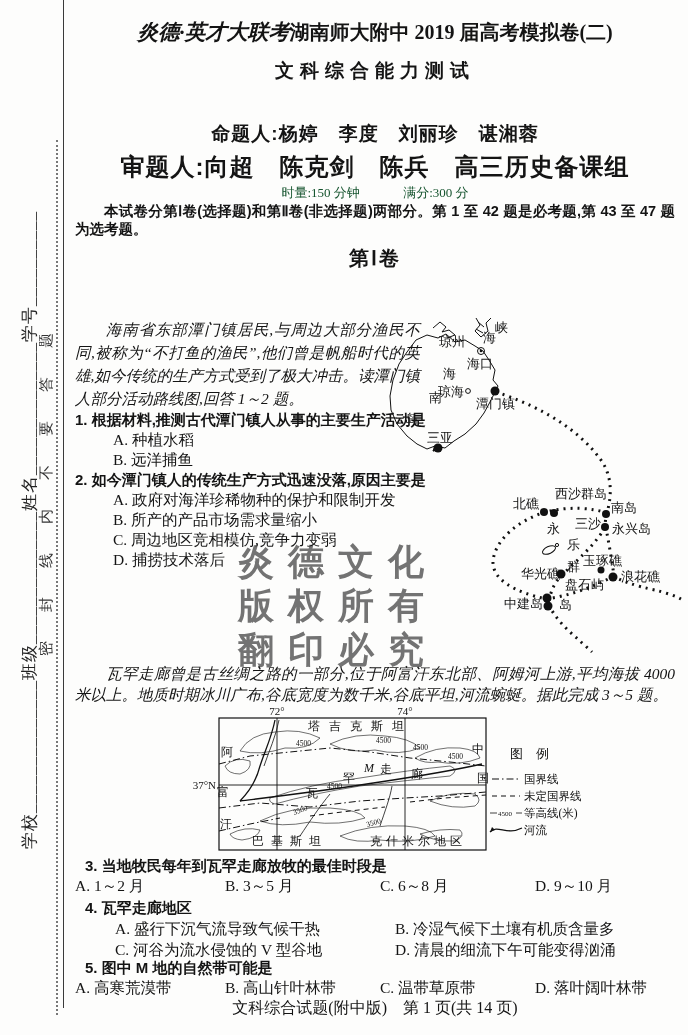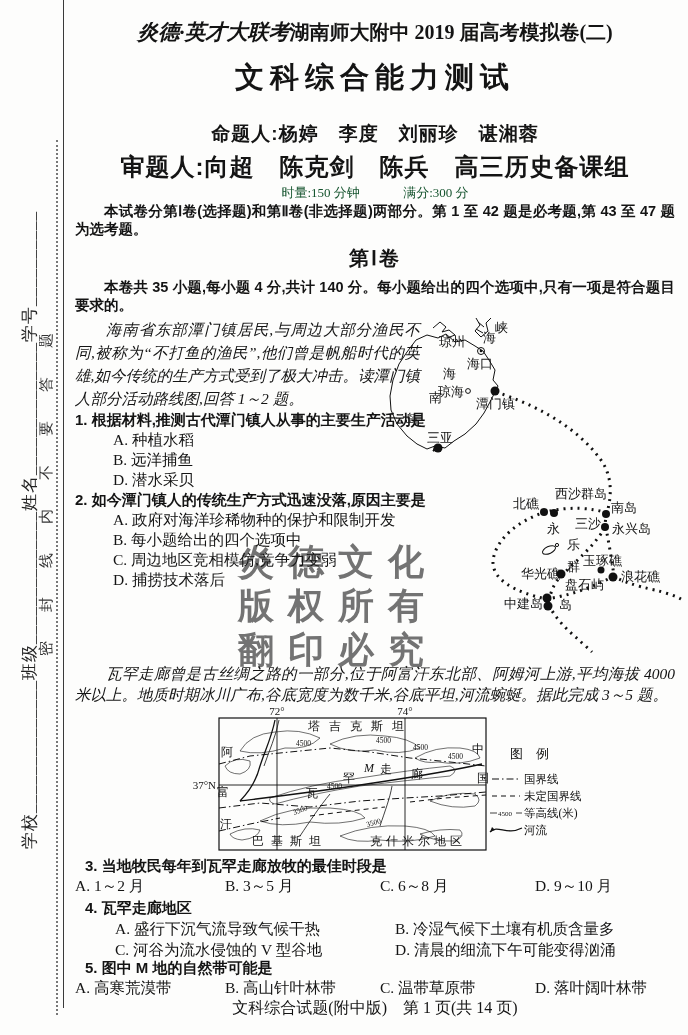--- a/index.html
+++ b/index.html
@@ -22,21 +22,21 @@
   .watermark{
     position:absolute;left:168px;top:540px;width:340px;text-align:center;
     color:#737373;font-size:36px;font-weight:bold;letter-spacing:14px;
     line-height:44px;z-index:0;font-family:"Liberation Sans",sans-serif;
   }
   .content{position:absolute;left:75px;top:0;width:600px;height:1035px;z-index:1;}
   .abs{position:absolute;left:0;width:600px;}
   .hdr{top:18px;text-align:center;font-weight:bold;font-size:20px;white-space:nowrap;}
   .hdr .brand{font-style:italic;font-size:21px;}
   .title{top:58px;text-align:center;font-family:"Liberation Sans",sans-serif;
-    font-weight:bold;font-size:29px;letter-spacing:6px;}
+    font-weight:bold;font-size:19px;letter-spacing:6px;}
   .setters{top:121px;text-align:center;font-family:"Liberation Sans",sans-serif;
     font-weight:bold;font-size:19px;letter-spacing:1px;}
   .reviewers{top:151px;text-align:center;font-family:"Liberation Sans",sans-serif;
     font-weight:bold;font-size:24px;letter-spacing:1px;}
   .meta{top:184px;text-align:center;font-size:13px;color:#14532d;}
   .meta span{margin:0 20px;}
   .notice{top:202px;font-family:"Liberation Sans",sans-serif;font-weight:600;
     font-size:14.5px;line-height:18px;text-indent:2em;margin:0;text-align:justify;}
   .sec-title{top:245px;text-align:center;font-family:"Liberation Sans",sans-serif;
     font-weight:bold;font-size:20px;letter-spacing:2px;}
@@ -88,34 +88,32 @@
   <div class="abs setters">命题人:杨婷　李度　刘丽珍　谌湘蓉</div>
   <div class="abs reviewers">审题人:向超　陈克剑　陈兵　高三历史备课组</div>
 
   <div class="abs meta">
     <span>时量:150 分钟</span>
     <span>满分:300 分</span>
   </div>
 
   <p class="abs notice">本试卷分第Ⅰ卷(选择题)和第Ⅱ卷(非选择题)两部分。第 1 至 42 题是必考题,第 43 至 47 题为选考题。</p>
   <div class="abs sec-title">第Ⅰ卷</div>
-  <p class="abs sec-intro">本卷共 35 小题,每小题 4 分,共计 140 分。每小题给出的四个选项中,只有一项是符合题目要求的。</p>
 
   <div class="abs block1">
     <p class="passage">海南省东部潭门镇居民,与周边大部分渔民不同,被称为“不打鱼的渔民”,他们曾是帆船时代的英雄,如今传统的生产方式受到了极大冲击。读潭门镇人部分活动路线图,回答 1～2 题。</p>
     <div class="q">
       <p class="stem">1. 根据材料,推测古代潭门镇人从事的主要生产活动是</p>
       <p class="opt">A. 种植水稻</p>
       <p class="opt">B. 远洋捕鱼</p>
-      <p class="opt">D. 潜水采贝</p>
     </div>
     <div class="q">
       <p class="stem">2. 如今潭门镇人的传统生产方式迅速没落,原因主要是</p>
       <p class="opt">A. 政府对海洋珍稀物种的保护和限制开发</p>
-      <p class="opt">B. 每小题给出的四个选项中</p>
+      <p class="opt">B. 所产的产品市场需求量缩小</p>
       <p class="opt">C. 周边地区竞相模仿,竞争力变弱</p>
       <p class="opt">D. 捕捞技术落后</p>
     </div>
 
     <svg class="map1" viewBox="0 0 303 346" width="303" height="346">
       <g fill="none" stroke="#111" stroke-width="1">
 
         <path d="M50,10 L57,4 L63,9 L59,14 L66,12 L72,17 L64,20"></path>
         <path d="M93,0 L97,7 L92,13 L98,19 L105,13 L103,5 L108,0 M95,4 L101,9 M93,11 L100,15"></path>
 

